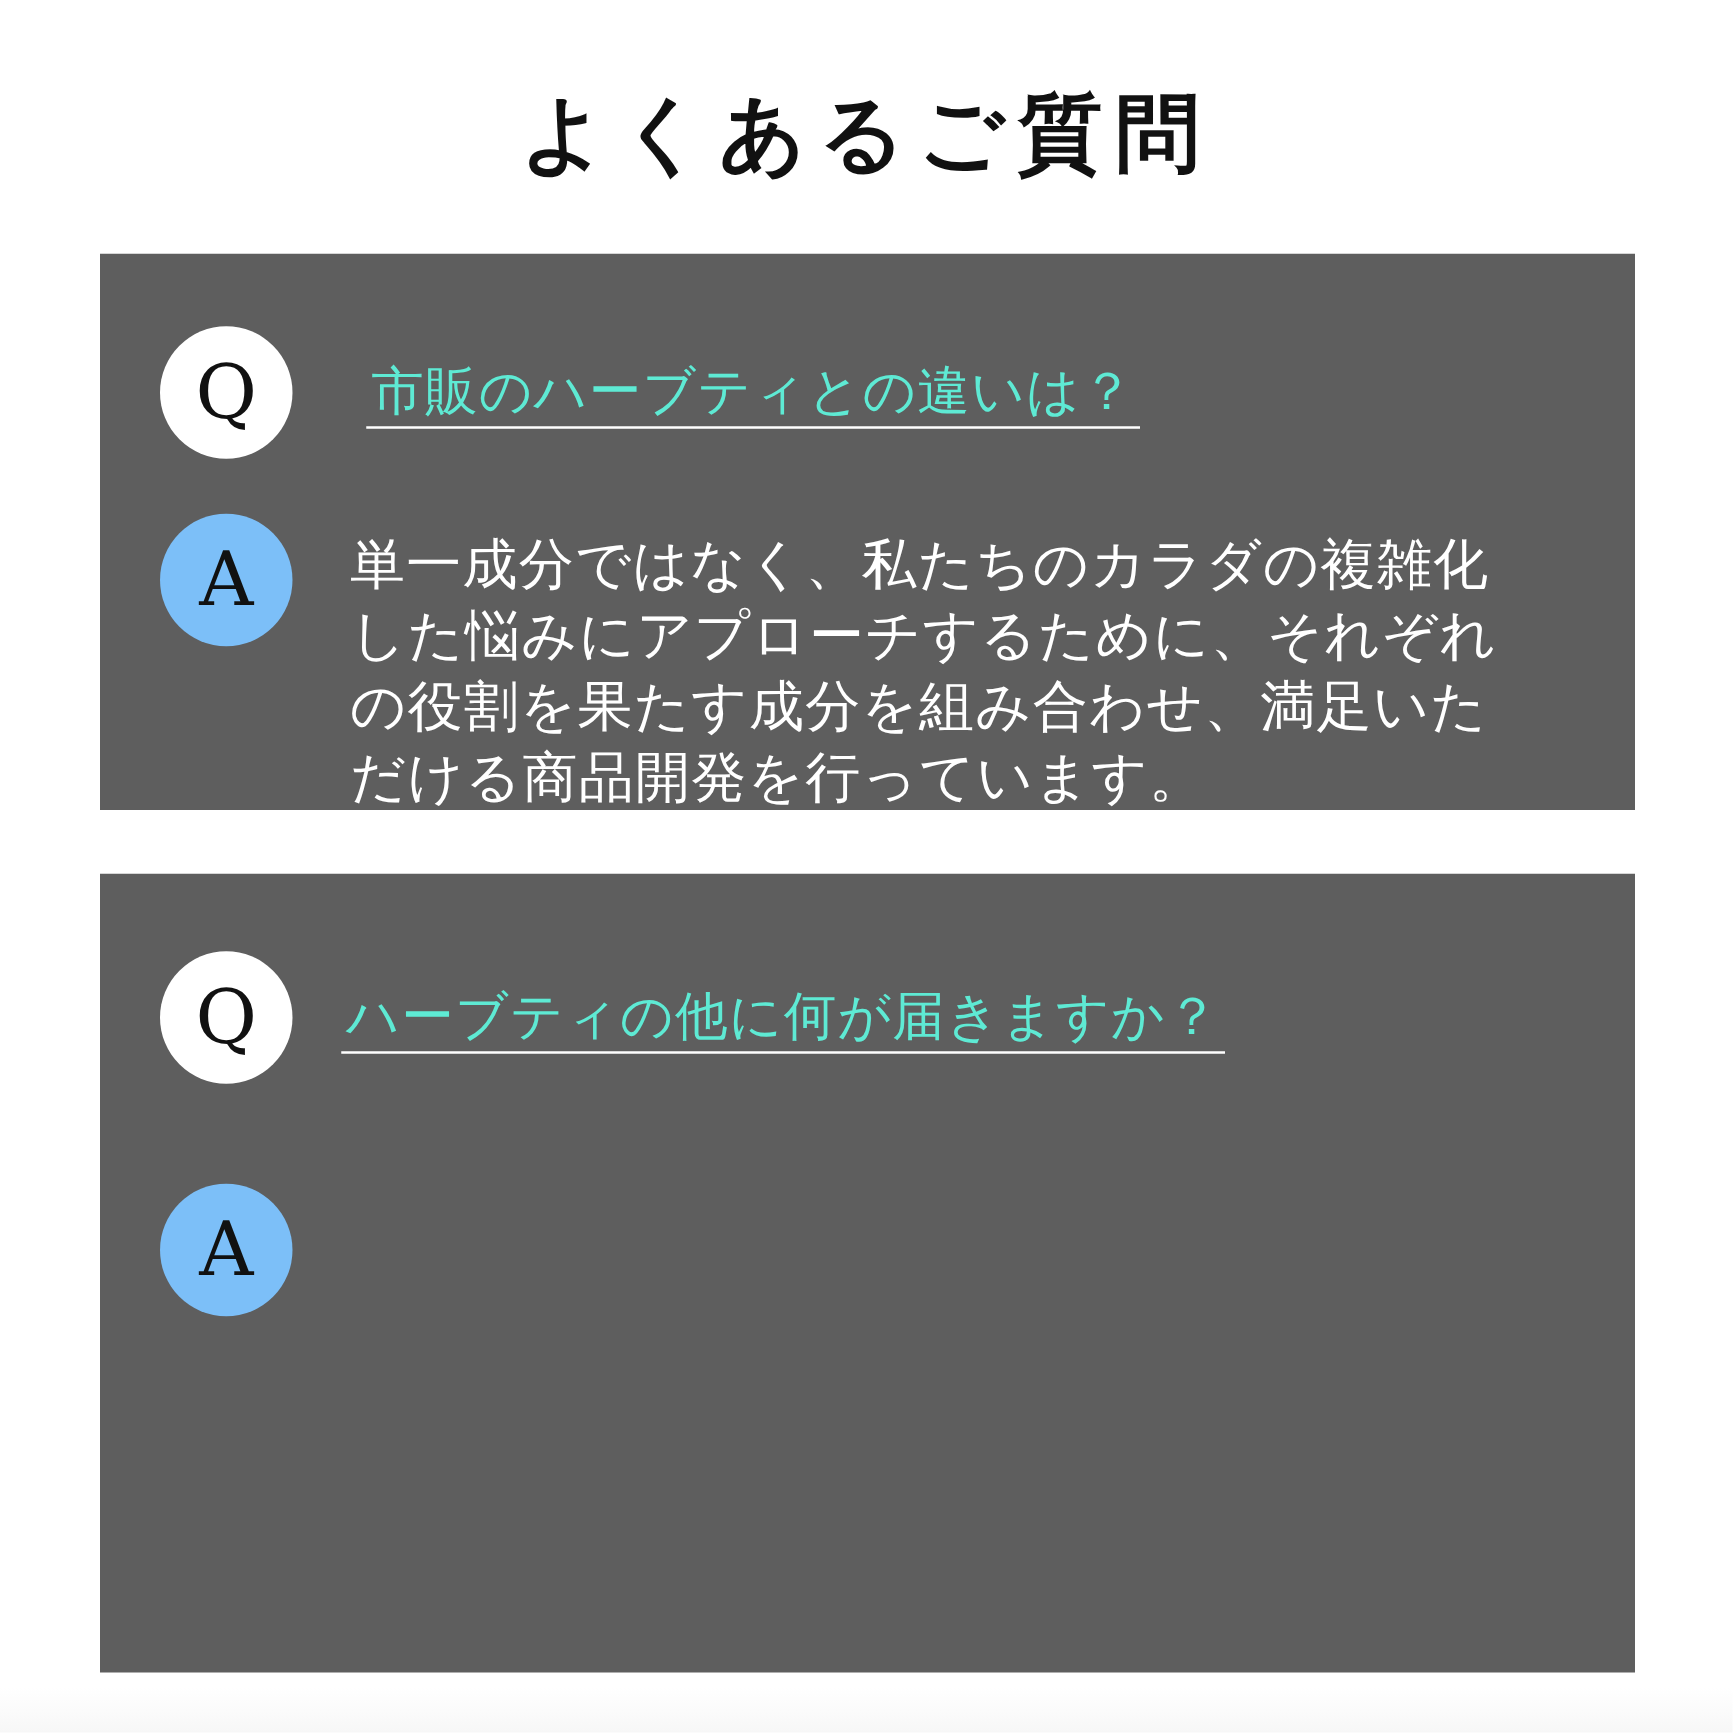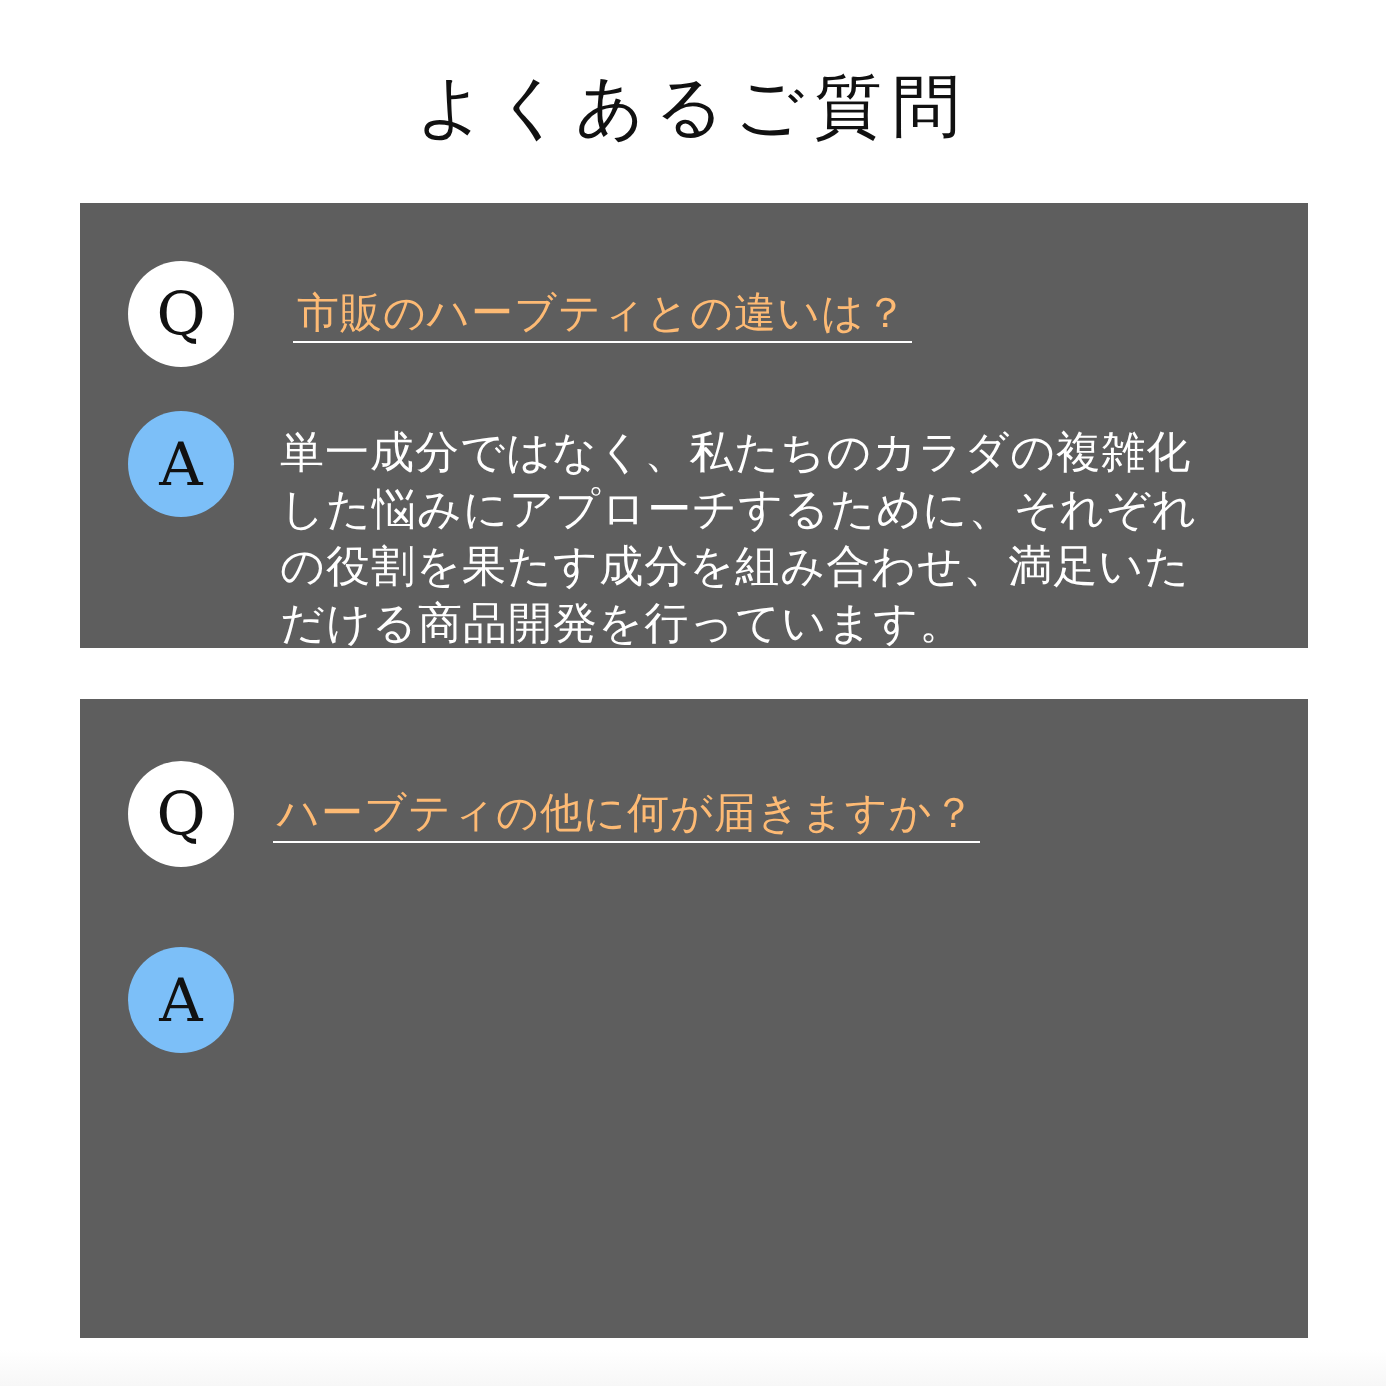--- a/index.html
+++ b/index.html
@@ -16,21 +16,21 @@
     }
     .page-title {
       position: absolute;
       top: 62px;
       left: 0;
       width: 1386px;
       text-align: center;
       font-size: 68px;
       letter-spacing: 10px;
       color: #111111;
-      font-weight: normal;
+      font-weight: bold;
       margin: 0;
       line-height: 90px;
     }
     .faq-card {
       position: absolute;
       left: 80px;
       width: 1228px;
       background: #5e5e5e;
     }
     .faq-card.one { top: 203px; height: 445px; }
@@ -48,21 +48,21 @@
       font-family: "DejaVu Serif", "Liberation Serif", serif;
       font-size: 60px;
       color: #111111;
       line-height: 1;
     }
     .badge.q { background: #ffffff; }
     .badge.a { background: #7cbff8; }
 
     .question {
       position: absolute;
-      color: #fdba74;
+      color: #5eead4;
       font-size: 42px;
       line-height: 56px;
       letter-spacing: 1px;
       border-bottom: 2px solid #ffffff;
       padding: 0 4px 0 4px;
       white-space: nowrap;
     }
     .answer {
       position: absolute;
       left: 200px;

